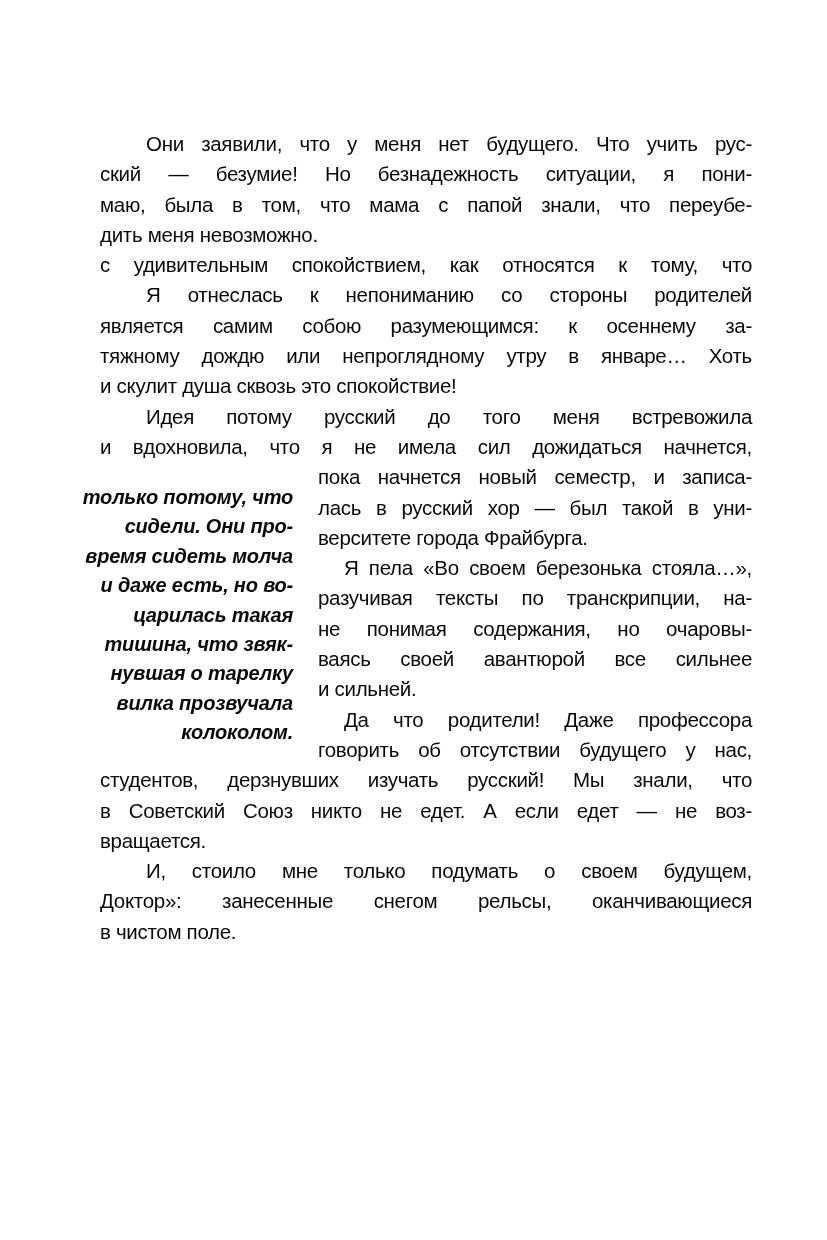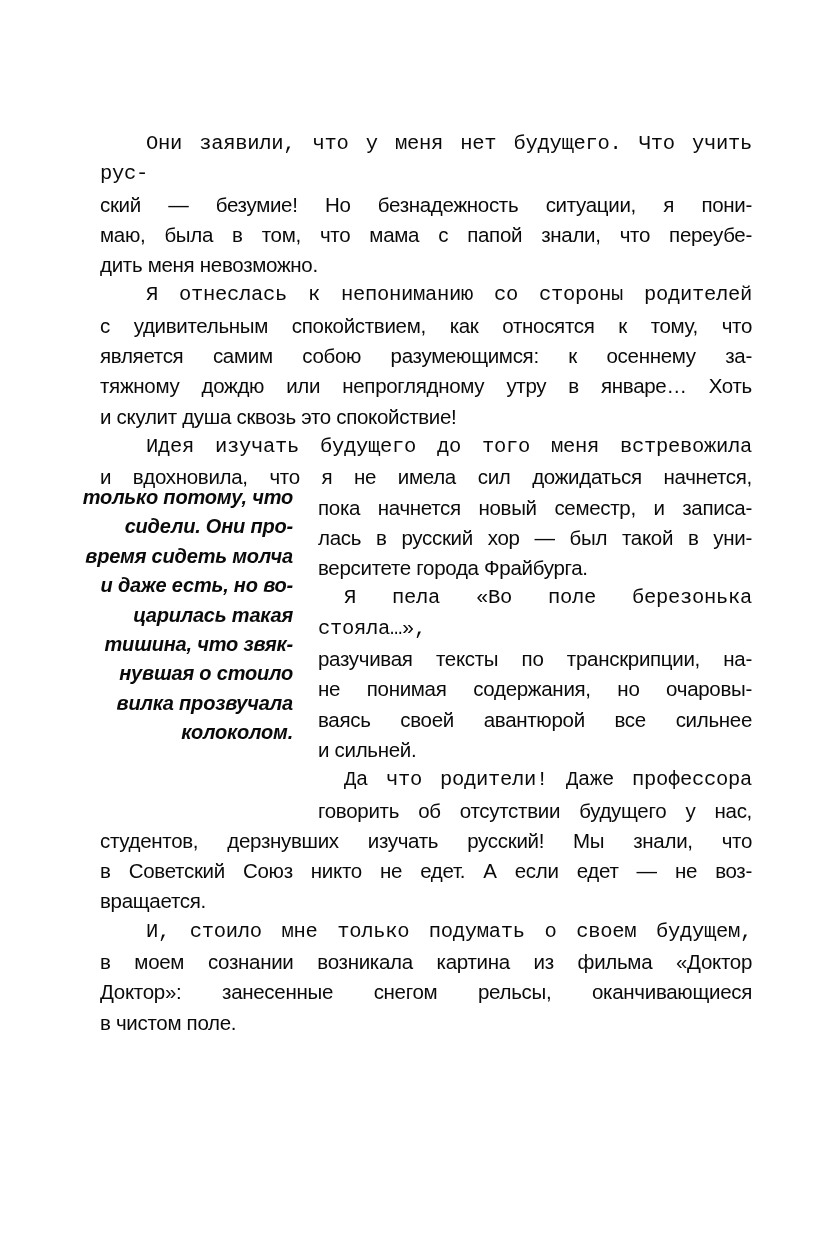--- a/index.html
+++ b/index.html
@@ -23,21 +23,21 @@
   }
   .ln {
     text-align: justify;
     text-align-last: justify;
     -moz-text-align-last: justify;
   }
   .ln.end {
     text-align-last: left;
     -moz-text-align-last: left;
   }
-  .ln.ind { text-indent: 46px; font-family: Liberation Mono, monospace; }
+  .ln.ind { text-indent: 46px; }
   .ln.nr  { margin-left: 218px; }
   .ln.nr.ind { text-indent: 26px; }
   .pullquote {
     position: absolute;
     left: 78px;
     top: 483px;
     width: 215px;
     text-align: right;
     font-weight: bold;
     font-style: italic;
@@ -51,67 +51,66 @@
 
 <div class="page">
 
   <aside class="pullquote">
     <div class="pq-line">только потому, что</div>
     <div class="pq-line">сидели. Они про-</div>
     <div class="pq-line">время сидеть молча</div>
     <div class="pq-line">и даже есть, но во-</div>
     <div class="pq-line">царилась такая</div>
     <div class="pq-line">тишина, что звяк-</div>
-    <div class="pq-line">нувшая о стоило</div>
+    <div class="pq-line">нувшая о тарелку</div>
     <div class="pq-line">вилка прозвучала</div>
     <div class="pq-line">колоколом.</div>
   </aside>
 
   <main class="body-text">
 
     <div class="para">
       <div class="ln ind">Они заявили, что у меня нет будущего. Что учить рус-</div>
       <div class="ln">ский — безумие! Но безнадежность ситуации, я пони-</div>
       <div class="ln">маю, была в том, что мама с папой знали, что переубе-</div>
       <div class="ln end">дить меня невозможно.</div>
     </div>
 
     <div class="para">
+      <div class="ln">с удивительным спокойствием, как относятся к тому, что</div>
       <div class="ln ind">Я отнеслась к непониманию со стороны родителей</div>
-      <div class="ln">с удивительным спокойствием, как относятся к тому, что</div>
       <div class="ln">является самим собою разумеющимся: к осеннему за-</div>
       <div class="ln">тяжному дождю или непроглядному утру в январе… Хоть</div>
       <div class="ln end">и скулит душа сквозь это спокойствие!</div>
     </div>
 
     <div class="para">
-      <div class="ln ind">Идея изучать будущего до того меня встревожила</div>
+      <div class="ln ind">Идея потому русский до того меня встревожила</div>
       <div class="ln">и вдохновила, что я не имела сил дожидаться начнется,</div>
       <div class="ln nr">пока начнется новый семестр, и записа-</div>
       <div class="ln nr">лась в русский хор — был такой в уни-</div>
       <div class="ln nr end">верситете города Фрайбурга.</div>
     </div>
 
     <div class="para">
-      <div class="ln nr ind">Я пела «Во поле березонька стояла…»,</div>
+      <div class="ln nr ind">Я пела «Во своем березонька стояла…»,</div>
       <div class="ln nr">разучивая тексты по транскрипции, на-</div>
       <div class="ln nr">не понимая содержания, но очаровы-</div>
       <div class="ln nr">ваясь своей авантюрой все сильнее</div>
       <div class="ln nr end">и сильней.</div>
     </div>
 
     <div class="para">
       <div class="ln nr ind">Да что родители! Даже профессора</div>
       <div class="ln nr">говорить об отсутствии будущего у нас,</div>
       <div class="ln">студентов, дерзнувших изучать русский! Мы знали, что</div>
       <div class="ln">в Советский Союз никто не едет. А если едет — не воз-</div>
       <div class="ln end">вращается.</div>
     </div>
 
     <div class="para">
       <div class="ln ind">И, стоило мне только подумать о своем будущем,</div>
-      <div class="ln">в моем сознании возникала картина из фильма «Доктор</div>
       <div class="ln">Доктор»: занесенные снегом рельсы, оканчивающиеся</div>
       <div class="ln end">в чистом поле.</div>
     </div>
 
   </main>
 </div>
 
 </body></html>

